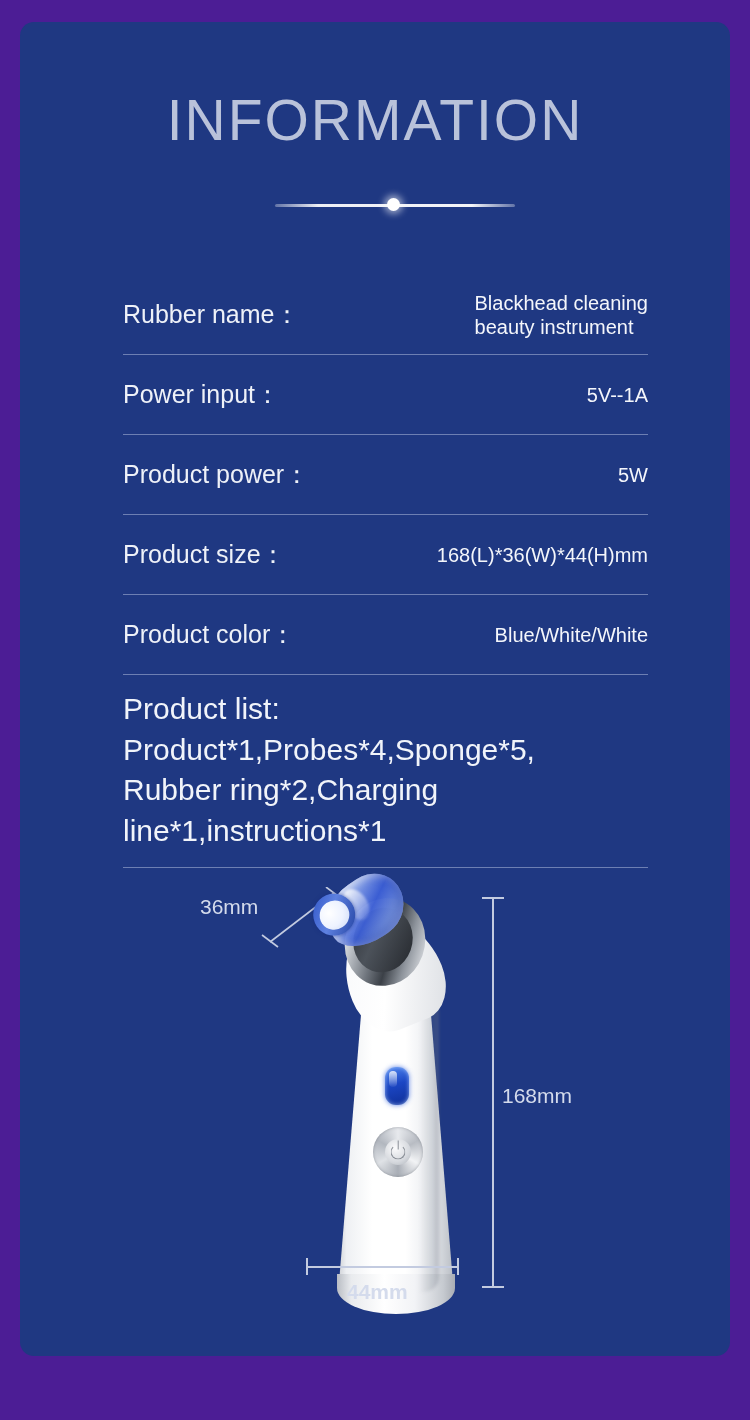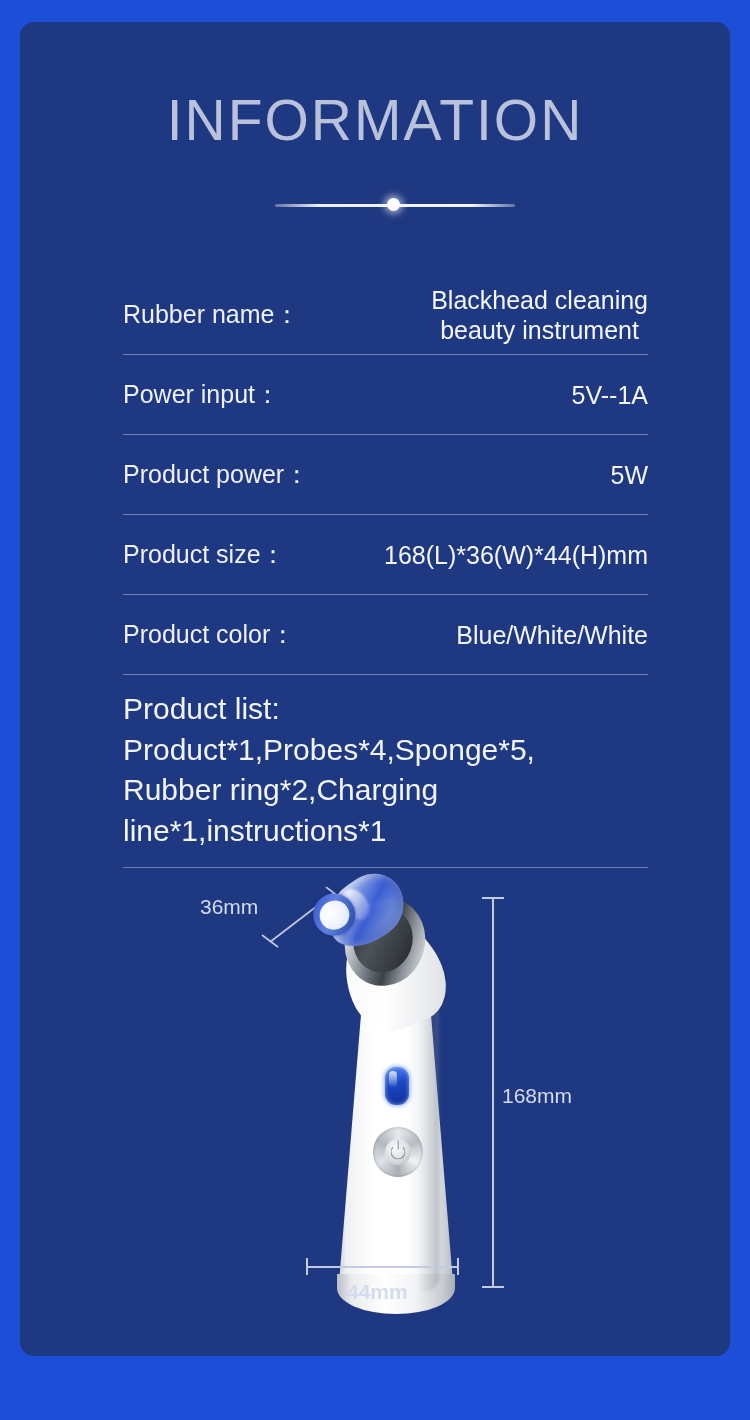--- a/index.html
+++ b/index.html
@@ -11,21 +11,21 @@
     width: 750px;
     height: 1420px;
     font-family: "Liberation Sans", sans-serif;
     overflow: hidden;
   }
 
   #page {
     position: relative;
     width: 750px;
     height: 1420px;
-    background: #1d4ed8;
+    background: #4c1d95;
   }
 
   
   .panel {
     position: absolute;
     left: 20px;
     top: 22px;
     width: 710px;
     height: 1334px;
     background: #1f3882;
@@ -96,23 +96,23 @@
   }
   .spec-row:last-child { border-bottom: 1px solid rgba(205,215,240,0.45); }
 
   .spec-label {
     font-size: 25px;
     color: #eef1f8;
     white-space: nowrap;
     font-weight: 400;
   }
   .spec-value {
-    font-size: 25px;
+    font-size: 20px;
     color: #f4f6fb;
-    text-align: center;
+    text-align: left;
     font-weight: 400;
     line-height: 1.2;
     white-space: pre-line;
   }
 
   
   .spec-row.full {
     display: block;
     padding: 14px 0 16px 0;
     min-height: 0;

